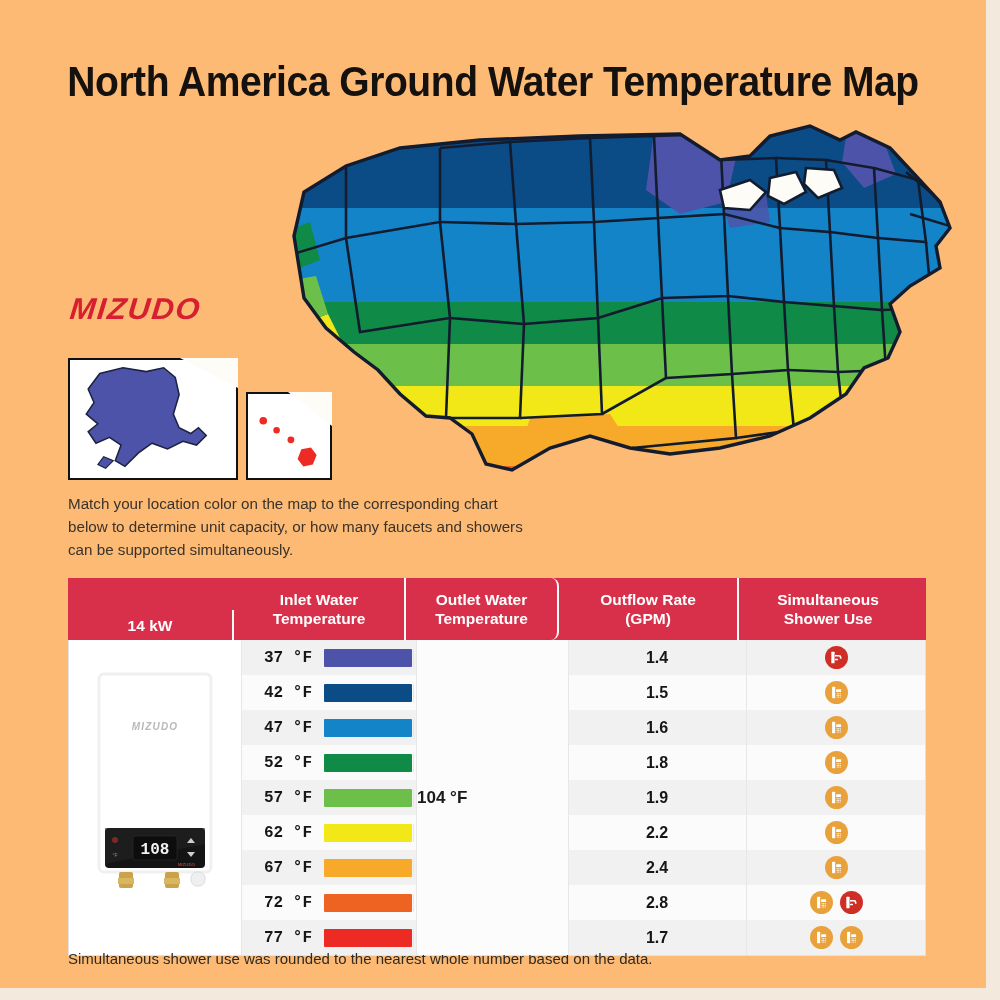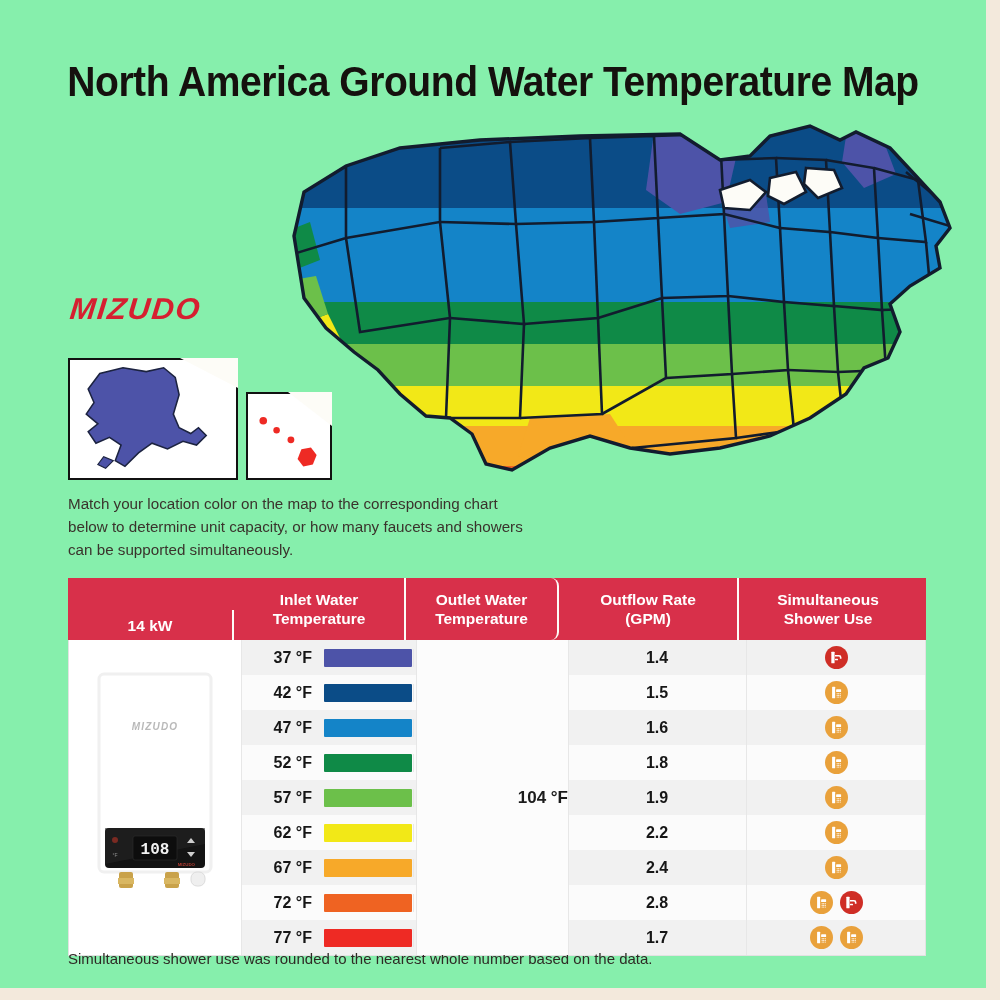--- a/index.html
+++ b/index.html
@@ -5,21 +5,21 @@
   * { box-sizing: border-box; margin: 0; padding: 0; }
   html, body {
     width: 1000px; height: 1000px;
     font-family: "Liberation Sans", sans-serif;
     background: #fdfcf7;
     overflow: hidden;
   }
   #page {
     position: relative;
     width: 1000px; height: 1000px;
-    background: #86efac;
+    background: #fdba74;
     border-right: 14px solid #f3e9dc;
     border-bottom: 12px solid #f3e9dc;
   }
 
   
   #title {
     position: absolute;
     left: 0; top: 58px;
     width: 986px;
     text-align: center;
@@ -135,21 +135,21 @@
   }
   #col-outlet {
     position: absolute;
     left: 347px; top: 0;
     width: 153px; height: 100%;
     background: #fcfcfc;
     border-right: 1px solid #e7e7e7;
     border-left: 1px solid #e7e7e7;
     display: flex;
     align-items: center;
-    justify-content: flex-end;
+    justify-content: flex-start;
     font-size: 17px;
     font-weight: 700;
     color: #1b1b1b;
     z-index: 3;
   }
   #rows { width: 683px; }
   .row {
     display: flex;
     height: 35px;
     align-items: center;
@@ -157,20 +157,21 @@
   .row.odd  { background: #f1f1f1; }
   .row.even { background: #fbfbfb; }
 
   .cell-inlet {
     width: 172px;
     display: flex;
     align-items: center;
     gap: 12px;
     padding-left: 14px;
     border-right: 1px solid #e7e7e7;
+    font-family: Liberation Mono, monospace;
   }
   .inlet-temp {
     font-size: 16px;
     font-weight: 700;
     color: #161616;
     width: 56px;
     text-align: right;
   }
   .swatch {
     width: 88px; height: 18px;

